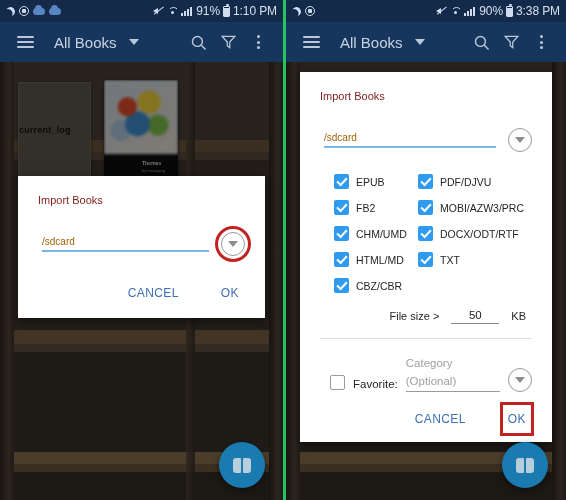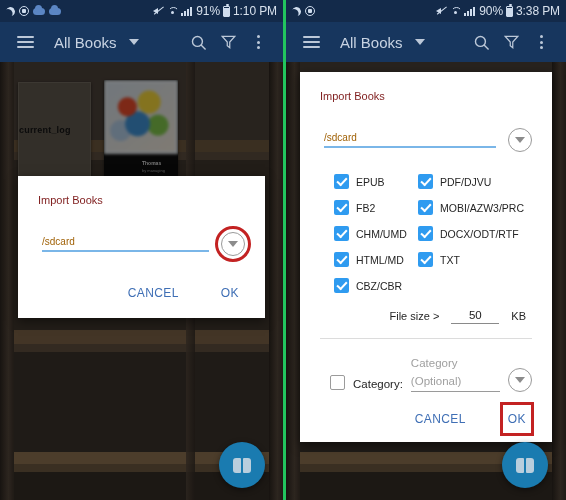--- a/index.html
+++ b/index.html
@@ -501,21 +501,21 @@
         <div class="fsize-input">
           <span>50</span>
         </div>
         <span class="unit">KB</span>
       </div>
 
       <div class="divider"></div>
 
       <div class="fav-row">
         <span class="box off cb" style="width:15px;height:15px;border:1.6px solid #9b9b9b;border-radius:2px;background:#fff;margin-bottom:2px;"></span>
-        <span class="lbl" style="font-size:11.5px;color:#262626;padding-bottom:2px;">Category:</span>
+        <span class="lbl" style="font-size:11.5px;color:#262626;padding-bottom:2px;">Favorite:</span>
         <div class="fav-input">
           <span class="ph">Category (Optional)</span>
         </div>
         <div class="circ-dd">
           <span class="tri"></span>
         </div>
       </div>
 
       <div class="dlg-actions right-pos">
         <button class="txt-btn">CANCEL</button>

